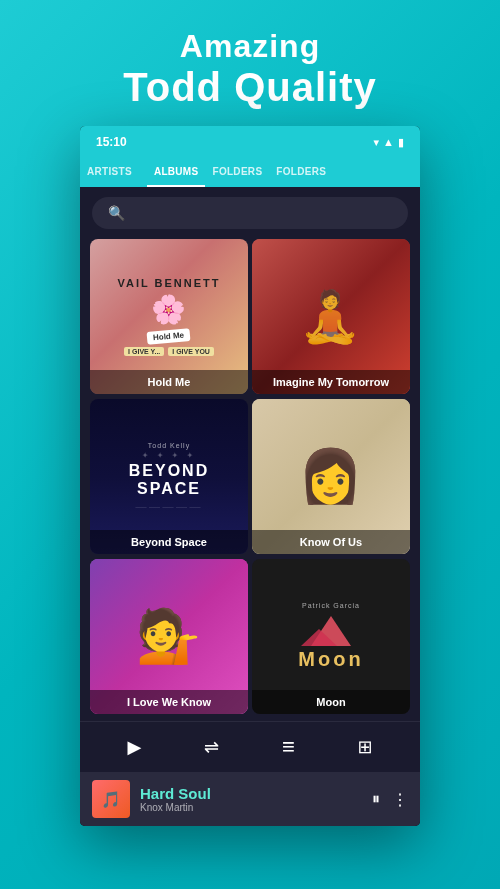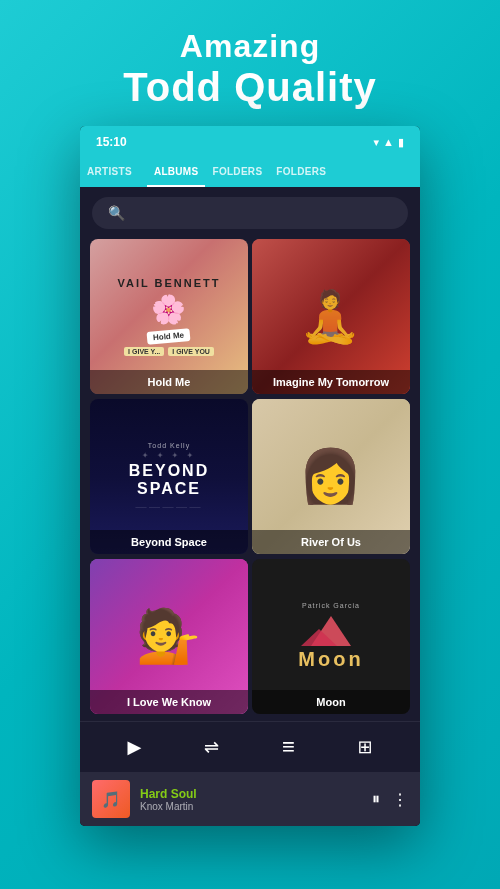--- a/index.html
+++ b/index.html
@@ -287,22 +287,22 @@
       flex-shrink: 0;
       display: flex;
       align-items: center;
       justify-content: center;
       font-size: 16px;
     }
     .now-info {
       flex: 1;
     }
     .now-title {
-      color: #84cc16;
-      font-size: 12px;
+      color: #5eead4;
+      font-size: 15px;
       font-weight: 700;
     }
     .now-artist {
       color: rgba(255,255,255,0.6);
       font-size: 10px;
     }
     .now-controls {
       display: flex;
       gap: 12px;
       align-items: center;
@@ -378,21 +378,21 @@
             <div style="color:rgba(255,255,255,0.2);font-size:6px;letter-spacing:2px;margin-top:4px;">⸺⸺⸺⸺⸺</div>
           </div>
           <div class="album-label">Beyond Space</div>
         </div>
 
         <div class="album-card album-river">
           <div class="album-river-inner">
             <div style="position:absolute;inset:0;background:linear-gradient(135deg,#d8c8a8,#c8b890,#e0d0b0);"></div>
             <div style="position:relative;z-index:1;font-size:52px;">👩</div>
           </div>
-          <div class="album-label">River Of Us</div>
+          <div class="album-label">Know Of Us</div>
         </div>
 
         <div class="album-card album-love">
           <div class="album-love-inner">
             <div style="position:absolute;inset:0;background:linear-gradient(135deg,#8040b0,#c030a0,#e050c0);"></div>
             <div style="position:relative;z-index:1;font-size:52px;">💁</div>
           </div>
           <div class="album-label">I Love We Know</div>
         </div>
 

